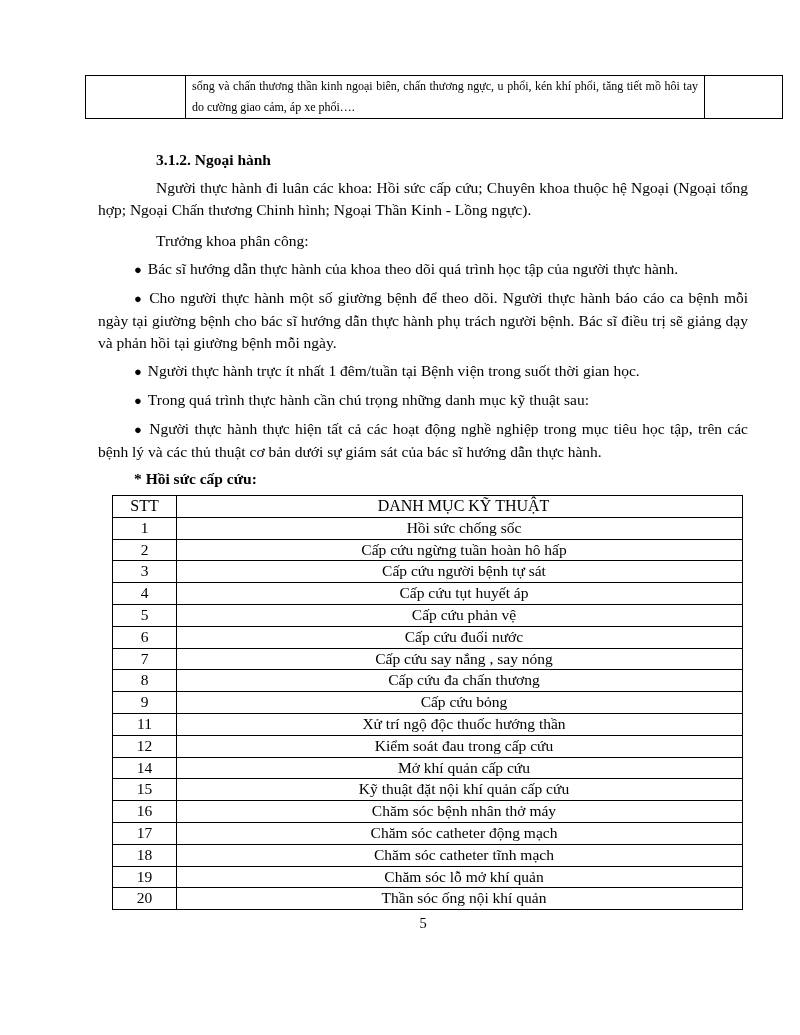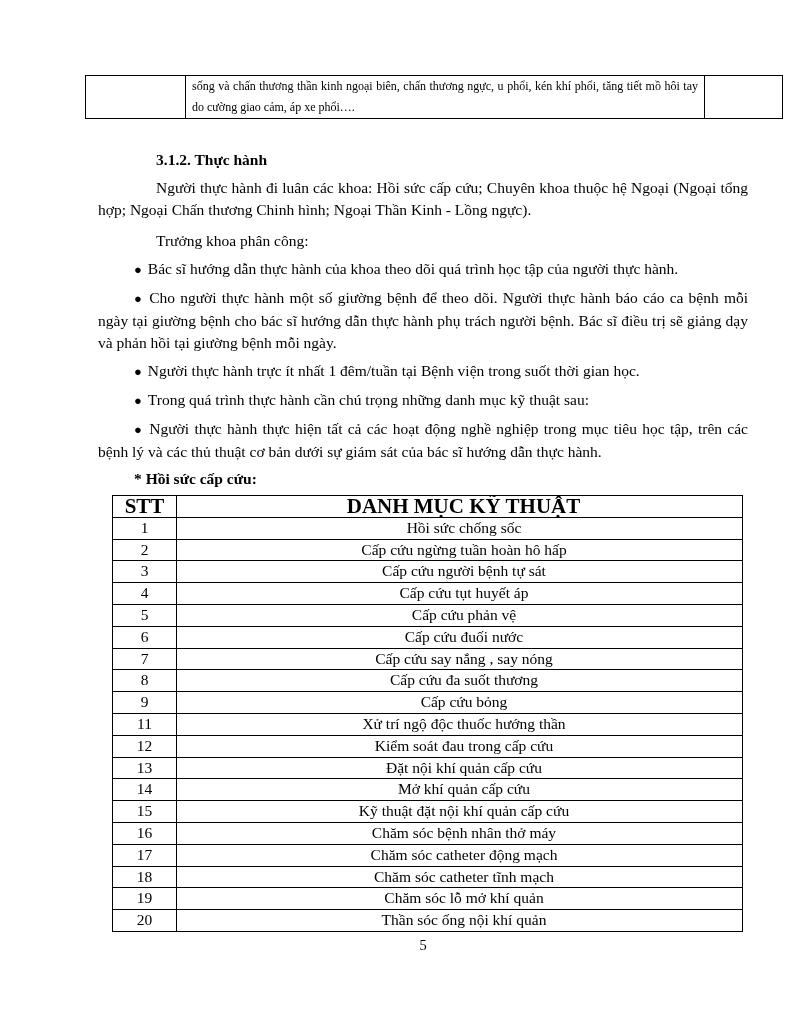--- a/index.html
+++ b/index.html
@@ -81,21 +81,21 @@
     height: 20.8px;
     line-height: 20.8px;
     vertical-align: middle;
     font-size: 15.5px;
     font-weight: normal;
     white-space: nowrap;
     overflow: hidden;
   }
   table.tech .col-stt  { width: 63px; text-align: center; }
   table.tech .col-name { text-align: center; padding-left: 9px; }
-  table.tech thead th { font-weight: bold; font-size: 21px; }
+  table.tech thead th { font-weight: normal; font-size: 16px; }
   table.tech thead .col-name { padding-left: 8px; }
 
   .page-number {
     margin: 3px 52px 0 98px;
     text-align: center;
     font-size: 14.5px;
     line-height: 20px;
   }
 </style>
 </head>
@@ -108,21 +108,21 @@
       <tr>
         <td class="co-left"></td>
         <td class="co-mid">sống và chấn thương thần kinh ngoại biên, chấn thương ngực, u phổi, kén khí phổi, tăng tiết mồ hôi tay do cường giao cảm, áp xe phổi….</td>
         <td class="co-right"></td>
       </tr>
     </tbody>
   </table>
 
   <div class="content">
 
-    <div class="heading">3.1.2. Thực hành</div>
+    <div class="heading">3.1.2. Ngoại hành</div>
 
     <p class="para">Người thực hành đi luân các khoa: Hồi sức cấp cứu; Chuyên khoa thuộc hệ Ngoại (Ngoại tổng hợp; Ngoại Chấn thương Chinh hình; Ngoại Thần Kinh - Lồng ngực).</p>
 
     <p class="lead">Trưởng khoa phân công:</p>
 
     <p class="bullet"><span class="marker">●</span><span>Bác sĩ hướng dẫn thực hành của khoa theo dõi quá trình học tập của người thực hành.</span></p>
 
     <p class="bullet"><span class="marker">●</span><span>Cho người thực hành một số giường bệnh để theo dõi. Người thực hành báo cáo ca bệnh mỗi ngày tại giường bệnh cho bác sĩ hướng dẫn thực hành phụ trách người bệnh. Bác sĩ điều trị sẽ giảng dạy và phản hồi tại giường bệnh mỗi ngày.</span></p>
 
     <p class="bullet"><span class="marker">●</span><span>Người thực hành trực ít nhất 1 đêm/tuần tại Bệnh viện trong suốt thời gian học.</span></p>
@@ -166,39 +166,35 @@
         <tr>
           <td class="col-stt">6</td>
           <td class="col-name">Cấp cứu đuối nước</td>
         </tr>
         <tr>
           <td class="col-stt">7</td>
           <td class="col-name">Cấp cứu say nắng , say nóng</td>
         </tr>
         <tr>
           <td class="col-stt">8</td>
-          <td class="col-name">Cấp cứu đa suốt thương</td>
+          <td class="col-name">Cấp cứu đa chấn thương</td>
         </tr>
         <tr>
           <td class="col-stt">9</td>
           <td class="col-name">Cấp cứu bỏng</td>
         </tr>
         <tr>
           <td class="col-stt">11</td>
           <td class="col-name">Xử trí ngộ độc thuốc hướng thần</td>
         </tr>
         <tr>
           <td class="col-stt">12</td>
           <td class="col-name">Kiểm soát đau trong cấp cứu</td>
         </tr>
         <tr>
-          <td class="col-stt">13</td>
-          <td class="col-name">Đặt nội khí quản cấp cứu</td>
-        </tr>
-        <tr>
           <td class="col-stt">14</td>
           <td class="col-name">Mở khí quản cấp cứu</td>
         </tr>
         <tr>
           <td class="col-stt">15</td>
           <td class="col-name">Kỹ thuật đặt nội khí quản cấp cứu</td>
         </tr>
         <tr>
           <td class="col-stt">16</td>
           <td class="col-name">Chăm sóc bệnh nhân thở máy</td>

